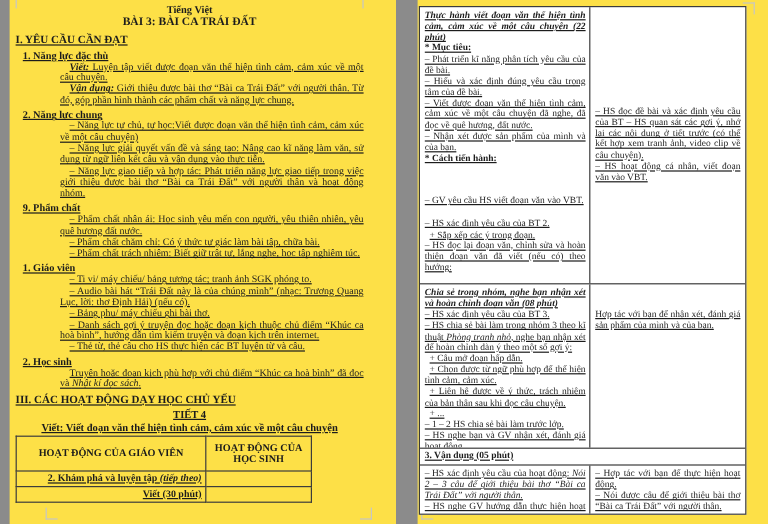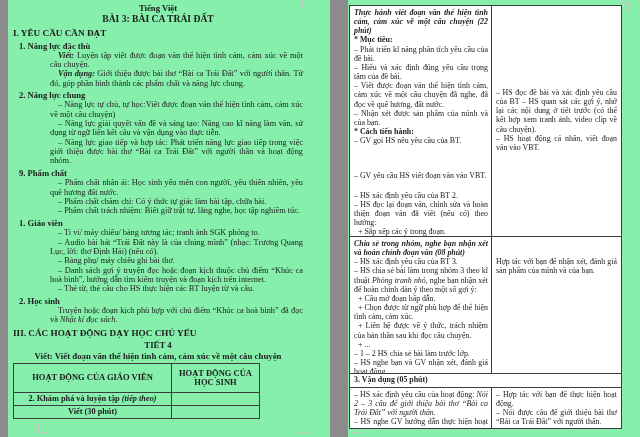--- a/index.html
+++ b/index.html
@@ -2,45 +2,45 @@
 <html><head>
 <meta charset="utf-8">
 <style>
   html,body{margin:0;padding:0;}
   body{
     width:640px;height:437px;overflow:hidden;position:relative;
     background:#8b8b8b;
     font-family:"Liberation Serif","DejaVu Serif",serif;
     color:#1c1c1c;
   }
-  .page{position:absolute;top:0;bottom:0;background:#86efac;overflow:hidden;}
+  .page{position:absolute;top:0;bottom:0;background:#fde047;overflow:hidden;}
   .page-left{left:8px;width:322px;}
   .page-right{left:348px;width:292px;}
 
   
   .lp-content{padding:3px 27px 0 5px;font-size:8.3px;line-height:9.35px;text-align:justify;}
   .doc-title-1{text-align:center;font-weight:bold;font-size:8.7px;line-height:10px;}
   .doc-title-2{text-align:center;font-weight:bold;font-size:9.6px;line-height:11px;margin-bottom:3px;}
 
-  .ln{min-height:9.3px;}
+  .ln{min-height:9.3px;text-decoration:underline;}
   .ln.h1{font-weight:bold;font-size:9.2px;line-height:10.5px;margin-top:3.5px;text-align:left;}
   .ln.h2{font-weight:bold;font-size:8.6px;line-height:10px;margin-top:2.5px;padding-left:6px;text-align:left;}
   .ln.ind{text-indent:8px;margin-left:37px;}
   .ln.center{text-align:center;font-size:8.8px;line-height:10px;margin-top:1px;}
   span.b{font-weight:bold;}
   span.i{font-style:italic;}
 
   .lp-table{border-collapse:collapse;width:247px;margin-top:2px;table-layout:fixed;}
   .lp-table th{
     border:1px solid #3c3c3c;font-size:8.5px;font-weight:bold;
     padding:5px 2px;text-align:center;line-height:9px;
   }
   .lp-table td{
     border:1px solid #3c3c3c;font-size:8.3px;padding:1px 3px;height:10px;
-    text-align:center;vertical-align:top;line-height:9.5px;
+    text-align:right;vertical-align:top;line-height:9.5px;
   }
   .lp-table .c1{width:153px;}
 
   
   .rp-table{
     position:absolute;left:1px;top:5px;width:273px;
     border:1px solid #3c3c3c;background:#fff;box-sizing:border-box;
   }
   .trow{display:flex;border-bottom:1px solid #3c3c3c;box-sizing:border-box;}
   .trow:last-child{border-bottom:none;}
@@ -133,27 +133,26 @@
   <div class="rp-table">
     <div class="trow r1">
       <div class="cell cl">
           <div class="ln p"><span class="b i">Thực hành viết đoạn văn thể hiện tình cảm, cảm xúc về một câu chuyện (22 phút)</span></div>
           <div class="ln p"><span class="b">* Mục tiêu:</span></div>
           <div class="ln p"><span>– Phát triển kĩ năng phân tích yêu cầu của đề bài.</span></div>
           <div class="ln p"><span>– Hiểu và xác định đúng yêu cầu trọng tâm của đề bài.</span></div>
           <div class="ln p"><span>– Viết được đoạn văn thể hiện tình cảm, cảm xúc về một câu chuyện đã nghe, đã đọc về quê hương, đất nước.</span></div>
           <div class="ln p"><span>– Nhận xét được sản phẩm của mình và của bạn.</span></div>
           <div class="ln p"><span class="b">* Cách tiến hành:</span></div>
-          <div class="ln p"><span>– GV gọi HS nêu yêu cầu của BT.</span></div>
           <div class="ln gap" style="height: 26px;"></div>
           <div class="ln p"><span>– GV yêu cầu HS viết đoạn văn vào VBT.</span></div>
           <div class="ln gap" style="height: 10px;"></div>
           <div class="ln p"><span>– HS xác định yêu cầu của BT 2.</span></div>
+          <div class="ln plus"><span>+ Sắp xếp các ý trong đoạn.</span></div>
           <div class="ln p"><span>– HS đọc lại đoạn văn, chỉnh sửa và hoàn thiện đoạn văn đã viết (nếu có) theo hướng:</span></div>
-          <div class="ln plus"><span>+ Sắp xếp các ý trong đoạn.</span></div>
         </div>
       <div class="cell cr">
           <div class="ln gap" style="height: 80px;"></div>
           <div class="ln p"><span>– HS đọc đề bài và xác định yêu cầu của BT – HS quan sát các gợi ý, nhớ lại các nội dung ở tiết trước (có thể kết hợp xem tranh ảnh, video clip về câu chuyện).</span></div>
           <div class="ln p"><span>– HS hoạt động cá nhân, viết đoạn văn vào VBT.</span></div>
         </div>
     </div>
     <div class="trow r2">
       <div class="cell cl">
           <div class="ln p"><span class="b i">Chia sẻ trong nhóm, nghe bạn nhận xét và hoàn chỉnh đoạn văn (08 phút)</span></div>

